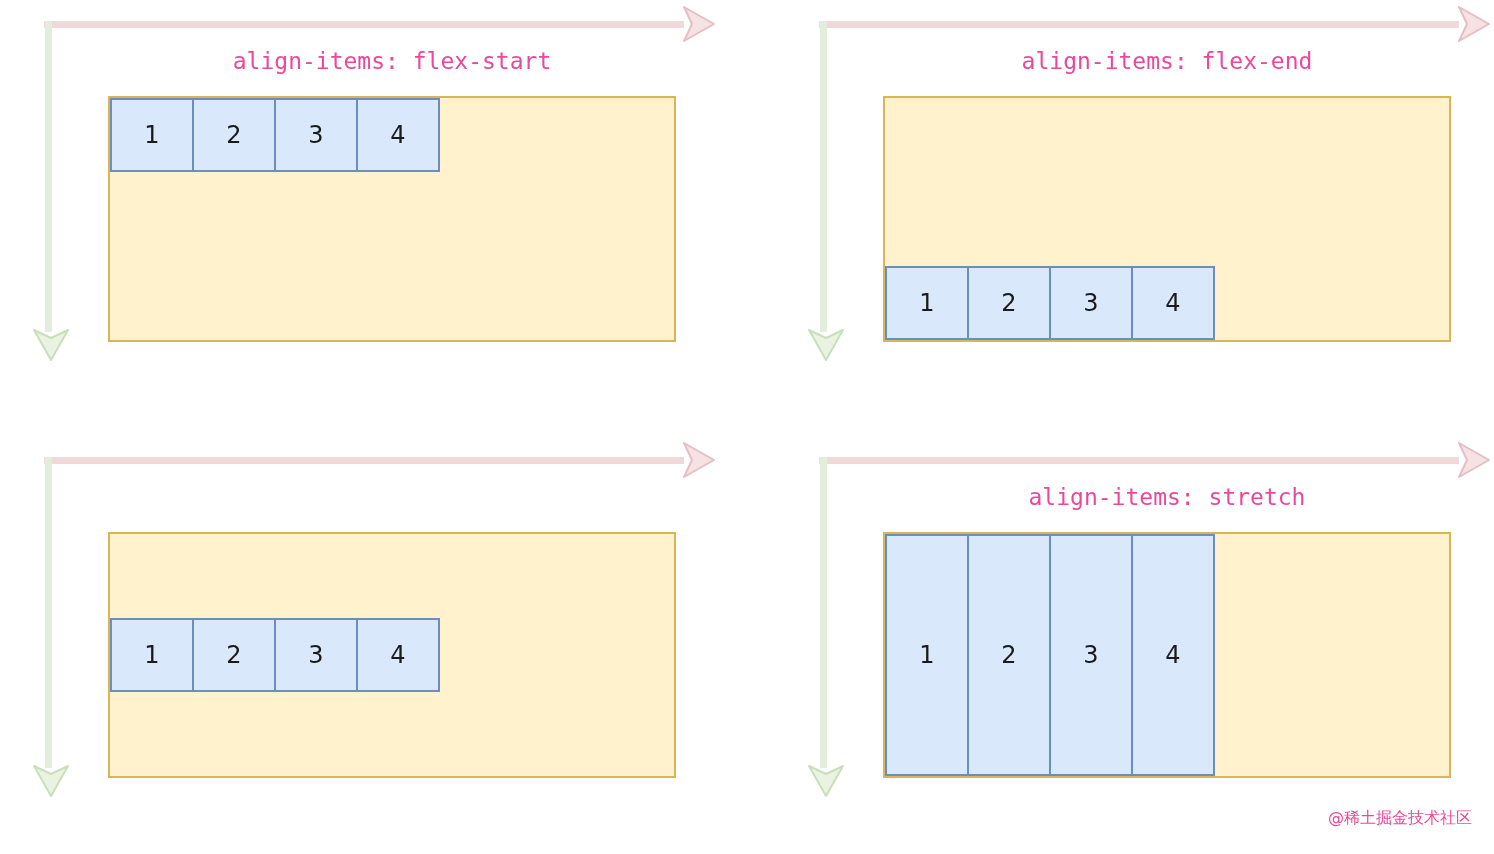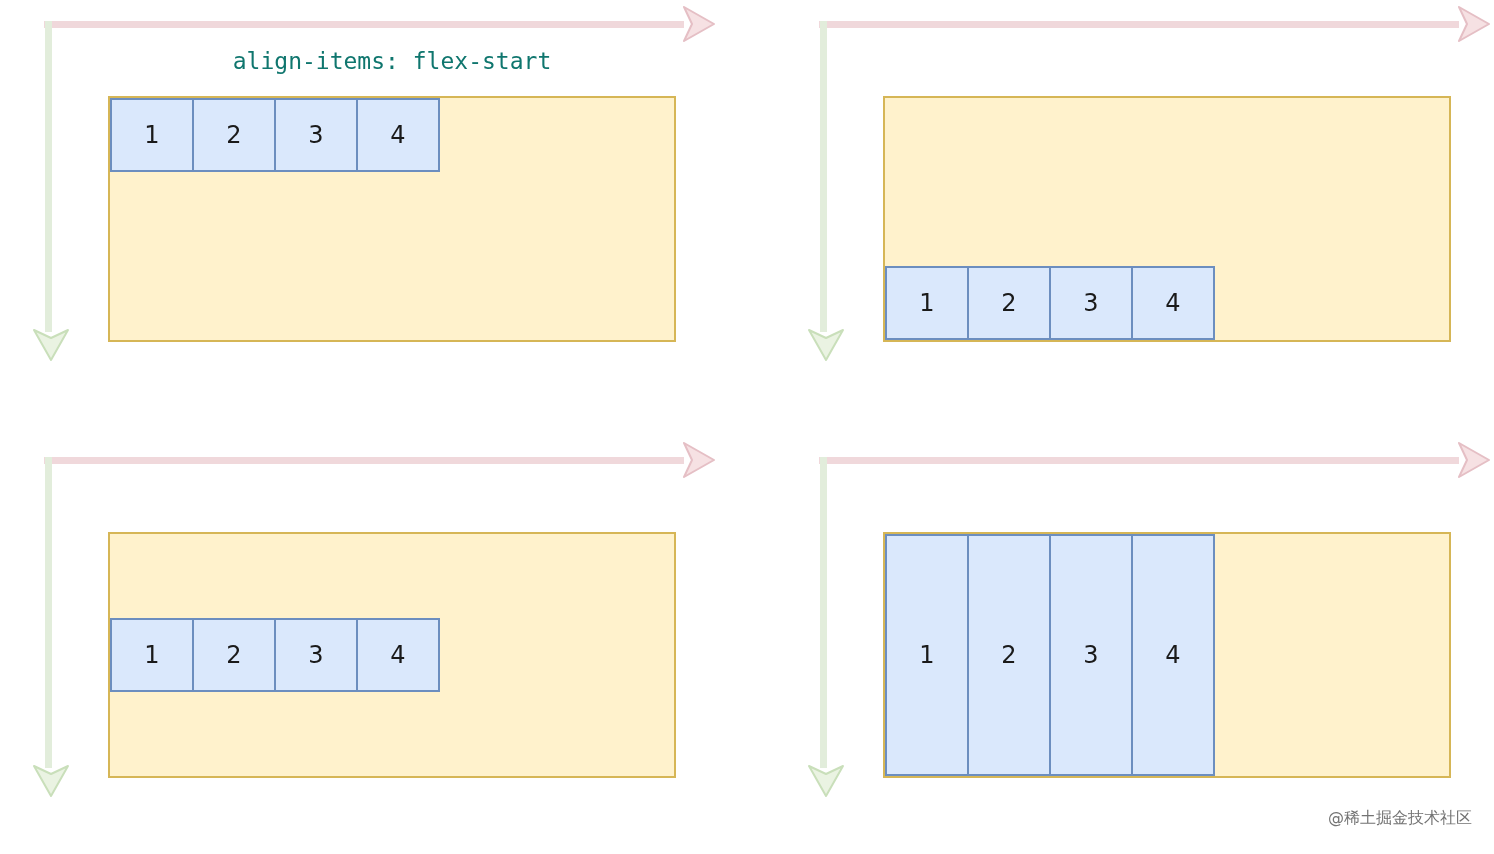--- a/index.html
+++ b/index.html
@@ -30,21 +30,21 @@
     width:7px;height:311px;
     background:#E2EDDB;
   }
   .axis-y-head{position:absolute;left:31px;top:328px;}
 
   .q-title{
     position:absolute;left:108px;top:48px;width:568px;
     margin:0;text-align:center;
     font-family:"DejaVu Sans Mono", monospace;
     font-size:23px;font-weight:500;letter-spacing:0;
-    color:#0f766e;white-space:nowrap;
+    color:#ec4899;white-space:nowrap;
   }
 
   .flex-demo{
     position:absolute;left:108px;top:96px;
     width:568px;height:246px;
     box-sizing:border-box;
     background:#FFF2CC;
     border:2px solid #D6B656;
     display:flex;flex-direction:row;
     justify-content:flex-start;
@@ -55,21 +55,21 @@
     background:#DAE8FC;
     border:2px solid #6C8EBF;
     display:flex;align-items:center;justify-content:center;
     font-family:"DejaVu Sans", sans-serif;
     font-size:24px;color:#1a1a1a;
   }
   .box + .box{margin-left:-2px;}
 
   .watermark{
     position:absolute;right:22px;top:808px;
-    font-size:16px;color:#737373;
+    font-size:16px;color:#ec4899;
     font-family:"DejaVu Sans", sans-serif;
     white-space:nowrap;
   }
 </style>
 </head>
 <body>
 
 <div class="canvas">
 
   <section class="quadrant q-tl">
@@ -100,20 +100,21 @@
       <svg class="axis-x-head" width="34" height="40" viewBox="0 0 34 40">
           <polygon points="2,3 32,20 2,37 10,20" fill="#F6E1E3" stroke="#E5BFC5" stroke-width="2" stroke-linejoin="round"></polygon>
         </svg>
     </div>
     <div>
       <div class="axis-y-shaft"></div>
       <svg class="axis-y-head" width="40" height="34" viewBox="0 0 40 34">
           <polygon points="3,2 20,32 37,2 20,10" fill="#EAF3E2" stroke="#C9DFBA" stroke-width="2" stroke-linejoin="round"></polygon>
         </svg>
     </div>
+    <h2 class="q-title">align-items: flex-end</h2>
     <div class="flex-demo" style="align-items: flex-end;">
       <div class="box" style="height: 74px;">1</div>
       <div class="box" style="height: 74px;">2</div>
       <div class="box" style="height: 74px;">3</div>
       <div class="box" style="height: 74px;">4</div>
     </div>
   </section>
 
   <section class="quadrant q-bl">
     <div>
@@ -142,20 +143,21 @@
       <svg class="axis-x-head" width="34" height="40" viewBox="0 0 34 40">
           <polygon points="2,3 32,20 2,37 10,20" fill="#F6E1E3" stroke="#E5BFC5" stroke-width="2" stroke-linejoin="round"></polygon>
         </svg>
     </div>
     <div>
       <div class="axis-y-shaft"></div>
       <svg class="axis-y-head" width="40" height="34" viewBox="0 0 40 34">
           <polygon points="3,2 20,32 37,2 20,10" fill="#EAF3E2" stroke="#C9DFBA" stroke-width="2" stroke-linejoin="round"></polygon>
         </svg>
     </div>
+    <h2 class="q-title">align-items: stretch</h2>
     <div class="flex-demo" style="align-items: stretch;">
       <div class="box">1</div>
       <div class="box">2</div>
       <div class="box">3</div>
       <div class="box">4</div>
     </div>
   </section>
 
   <div class="watermark">@稀土掘金技术社区</div>
 </div>

